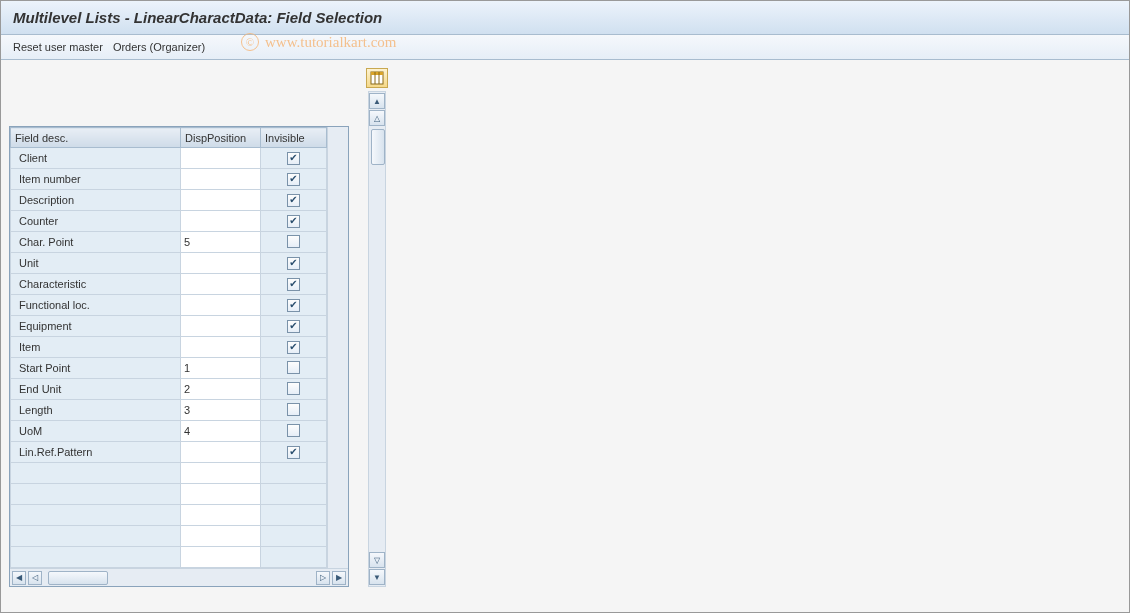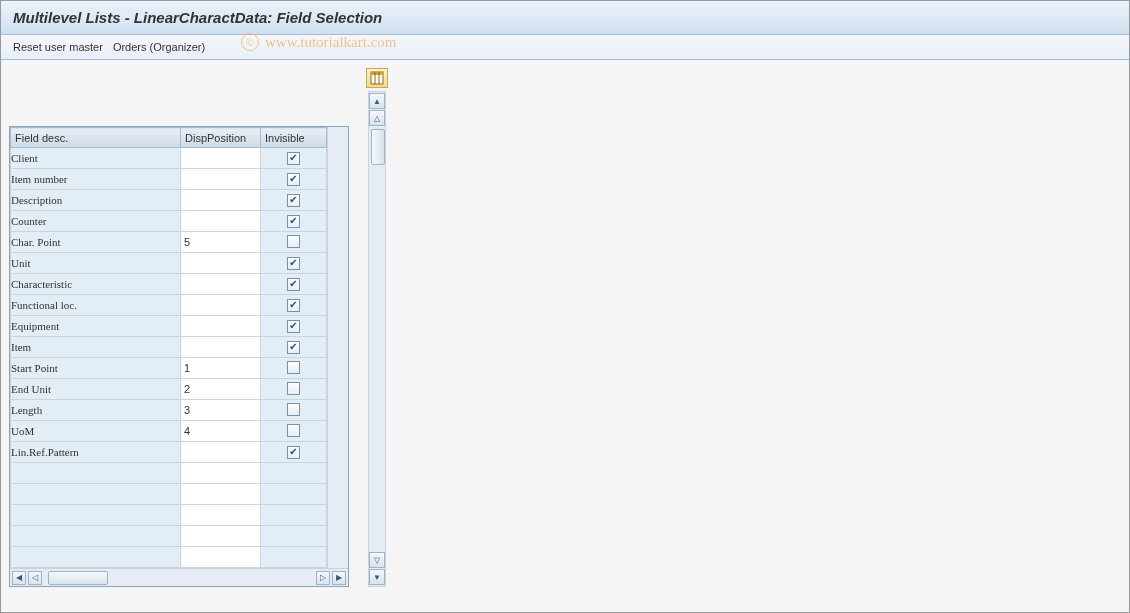--- a/index.html
+++ b/index.html
@@ -91,22 +91,21 @@
     .field-table td {
       border: 1px solid #c8d4e0;
       padding: 0;
       height: 21px;
       font-size: 11px;
       color: #333;
       vertical-align: middle;
     }
     .field-table td.desc-cell {
       background: #e3edf5;
-      padding-left: 0;
-      font-family: Liberation Serif, serif;
+      padding-left: 8px;
     }
     .field-table td.input-cell {
       background: #fff;
       padding-left: 3px;
     }
     .field-table td.check-cell {
       background: #e3edf5;
       text-align: center;
     }
     .field-table .empty-row td {

